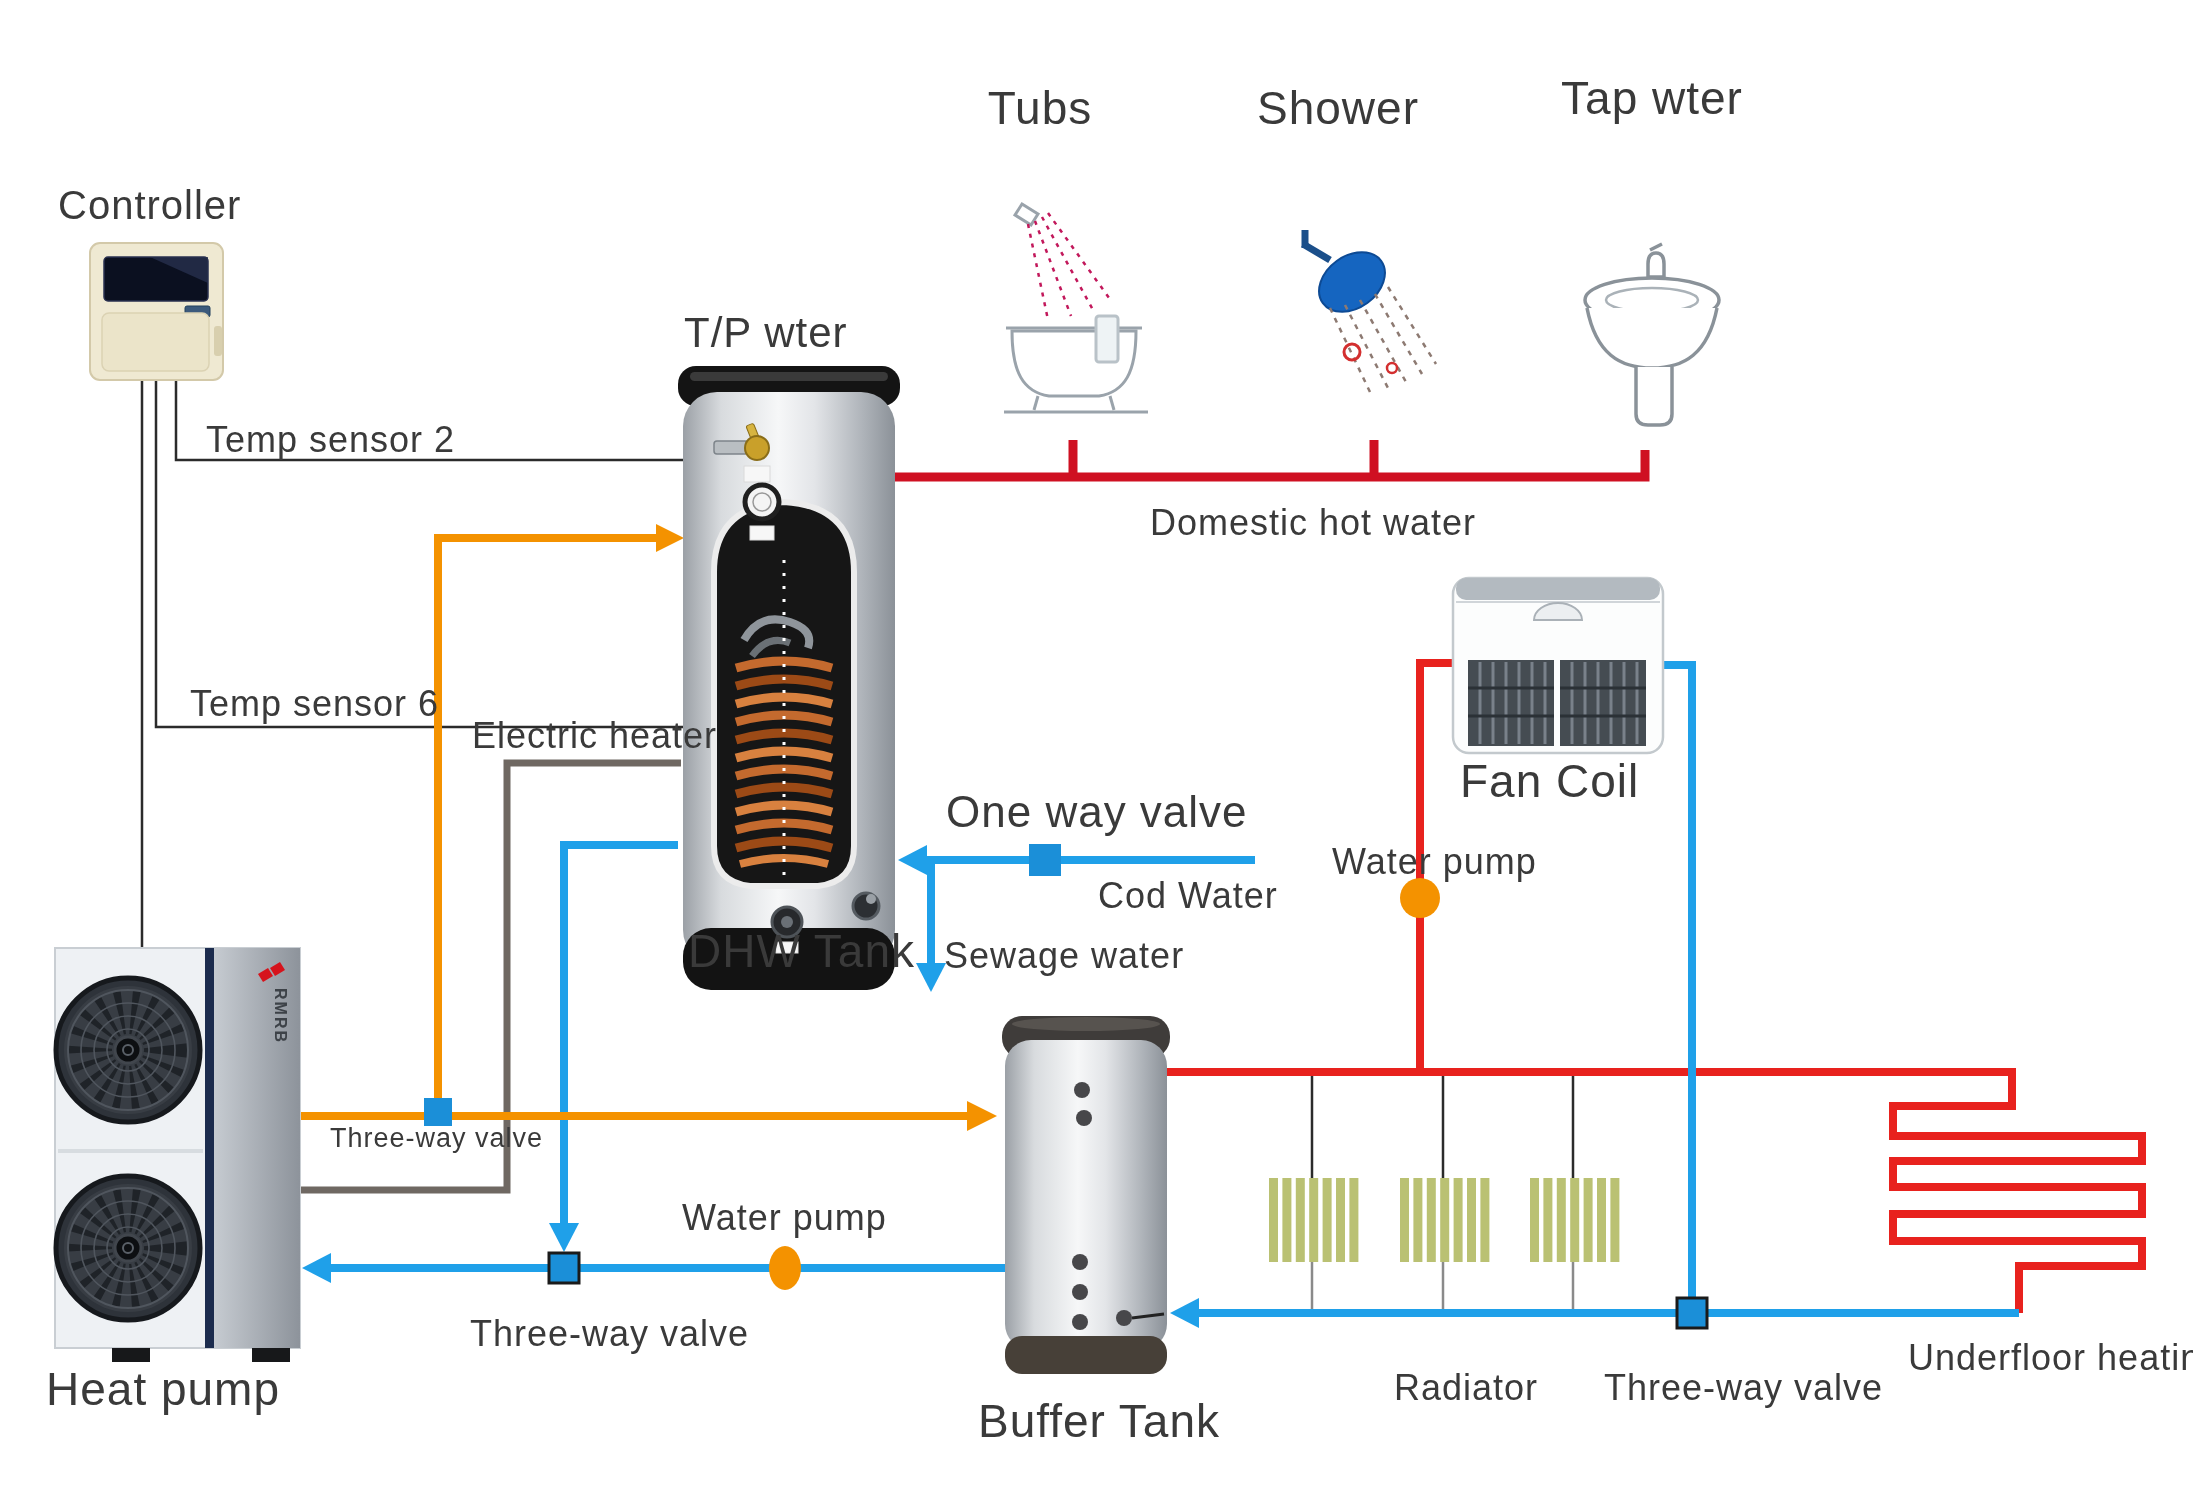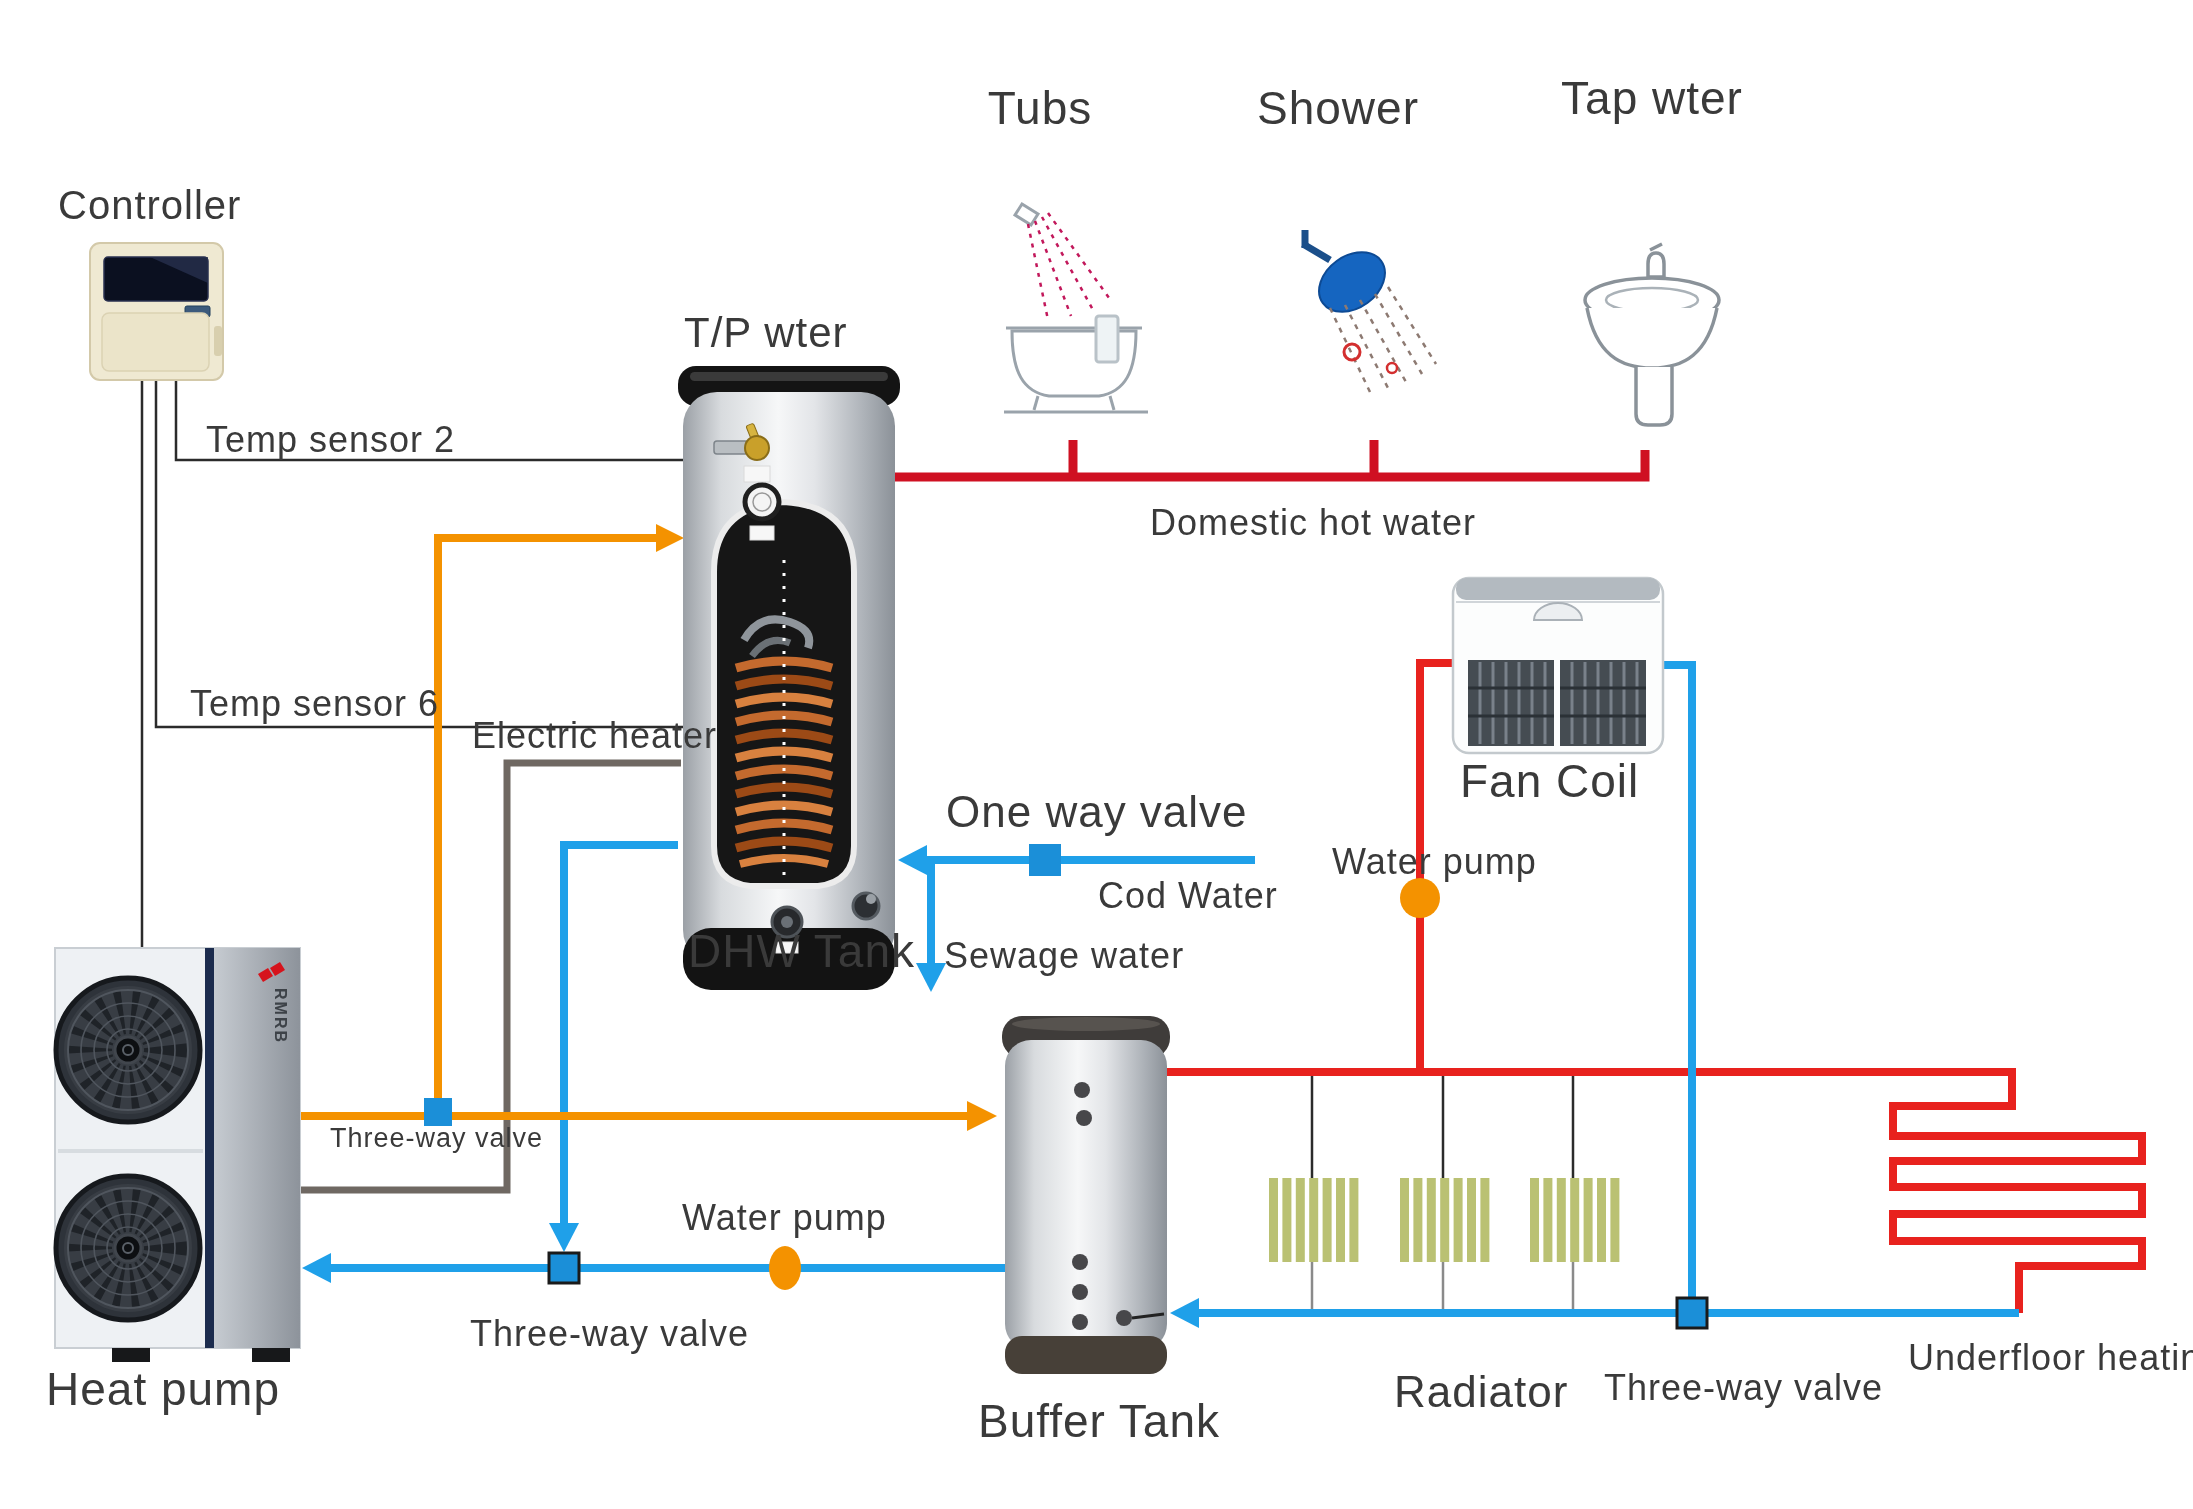--- a/index.html
+++ b/index.html
@@ -324,17 +324,17 @@
 <div class="lbl" style="left:1098px;top:876px;font-size:36px">Cod Water</div>
 <div class="lbl" style="left:944px;top:936px;font-size:36px">Sewage water</div>
 <div class="lbl" style="left:688px;top:926px;font-size:46px">DHW Tank</div>
 <div class="lbl" style="left:1460px;top:756px;font-size:46px">Fan Coil</div>
 <div class="lbl" style="left:1332px;top:842px;font-size:36px">Water pump</div>
 <div class="lbl" style="left:46px;top:1364px;font-size:46px">Heat pump</div>
 <div class="lbl" style="left:330px;top:1124px;font-size:27px">Three-way valve</div>
 <div class="lbl" style="left:682px;top:1198px;font-size:36px">Water pump</div>
 <div class="lbl" style="left:470px;top:1314px;font-size:36px">Three-way valve</div>
 <div class="lbl" style="left:978px;top:1396px;font-size:46px">Buffer Tank</div>
-<div class="lbl" style="left:1394px;top:1368px;font-size:44px">Radiator</div>
+<div class="lbl" style="left:1394px;top:1368px;font-size:36px">Radiator</div>
 <div class="lbl" style="left:1604px;top:1368px;font-size:36px">Three-way valve</div>
 <div class="lbl" style="left:1908px;top:1338px;font-size:36px">Underfloor heating</div>
 
 </div>
 
 </body></html>

